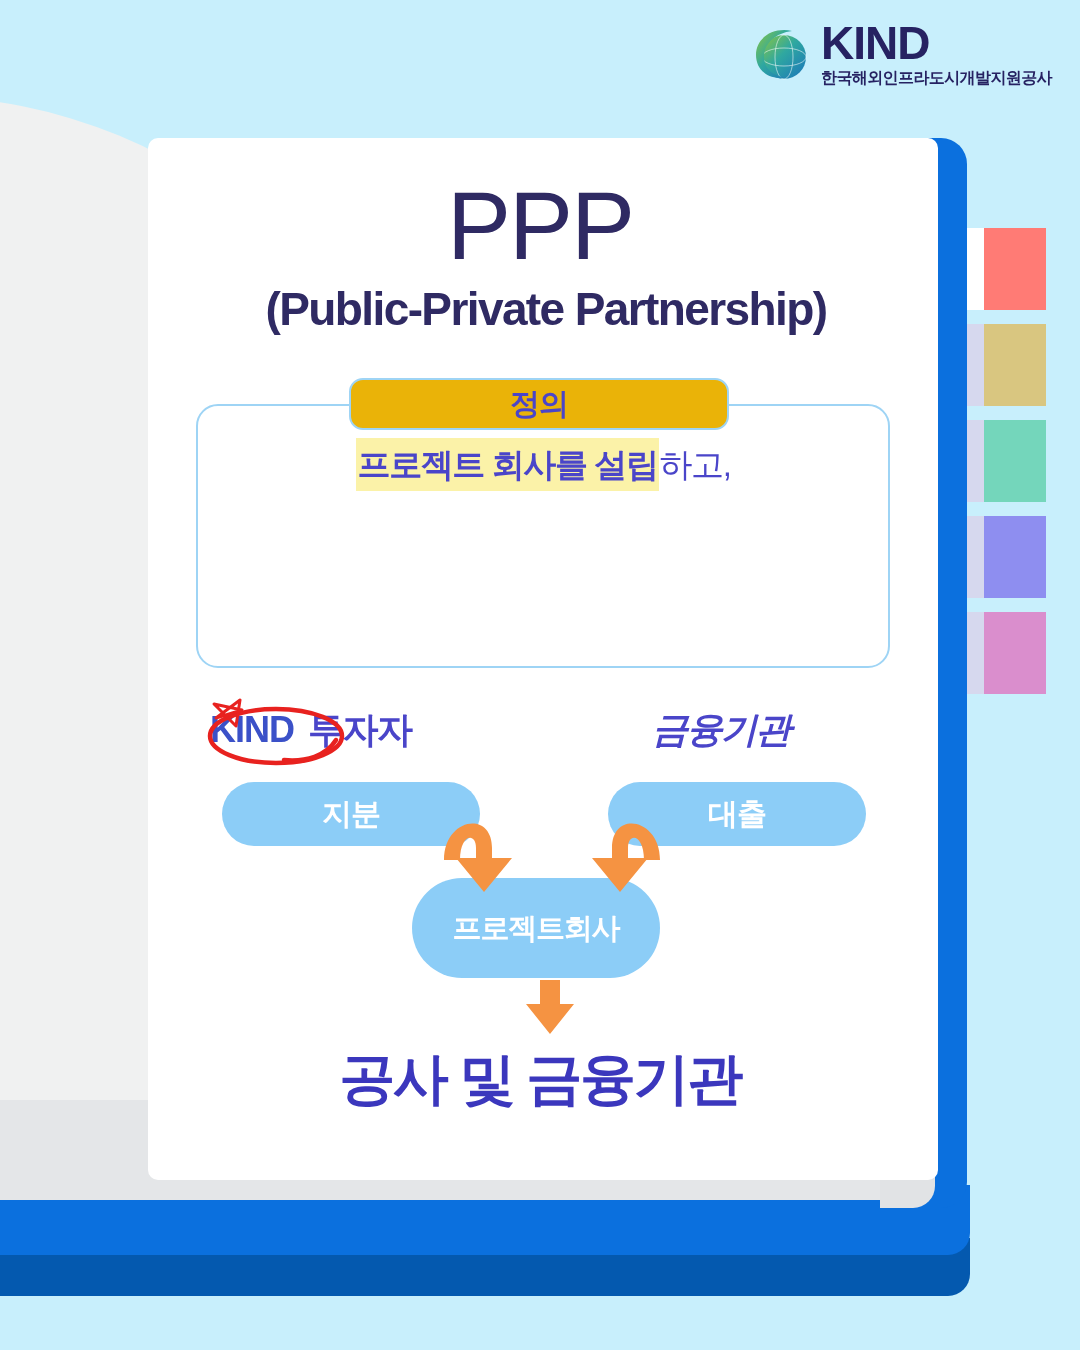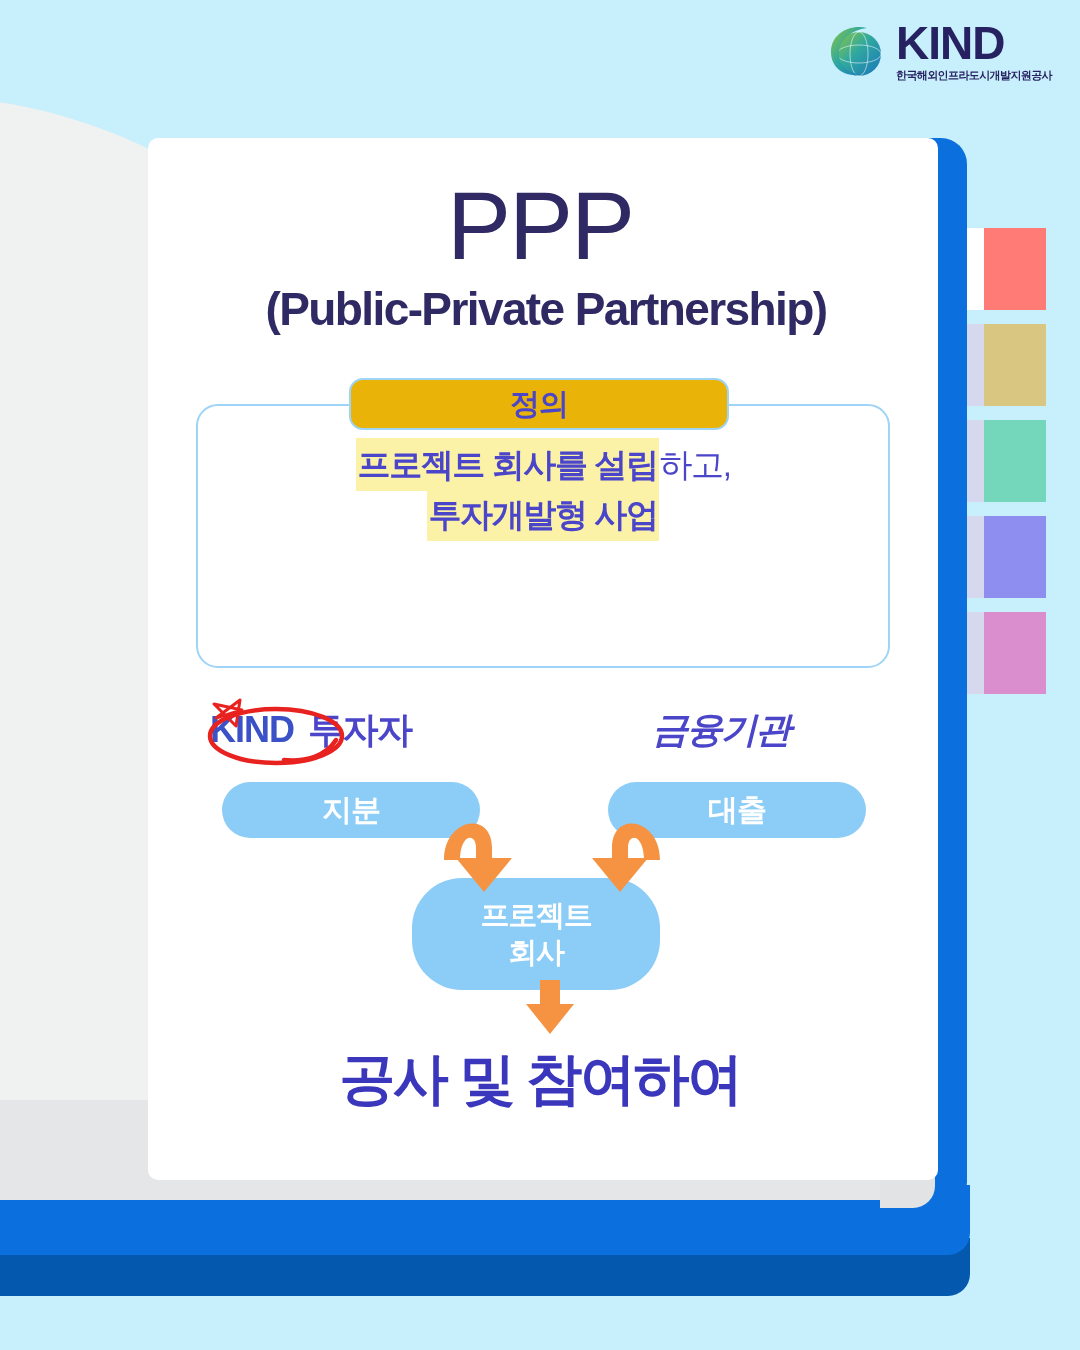--- a/index.html
+++ b/index.html
@@ -58,21 +58,21 @@
     position:absolute;right:28px;top:22px;z-index:20;
     display:flex;align-items:center;gap:9px;
   }
   #logo-mark{width:60px;height:60px;flex:0 0 auto;}
   #logo-textblock{display:flex;flex-direction:column;align-items:flex-start;}
   #logo-word{
     font-size:46px;font-weight:bold;color:#262262;letter-spacing:-1px;
     line-height:0.95;font-family:"Liberation Sans",sans-serif;
   }
   #logo-sub{
-    font-size:11px;font-weight:bold;color:#262262;letter-spacing:-0.6px;
+    font-size:16px;font-weight:bold;color:#262262;letter-spacing:-0.6px;
     margin-top:2px;white-space:nowrap;
   }
 
   
   #title-main{
     position:absolute;left:0;right:0;top:178px;text-align:center;z-index:10;
     font-size:96px;font-weight:normal;color:#2f2a63;letter-spacing:-2px;
     line-height:1;
   }
   #title-sub{
@@ -118,40 +118,40 @@
   #red-circle{
     position:absolute;left:196px;top:688px;width:170px;height:90px;z-index:13;
     pointer-events:none;
   }
   #actor-right-label{
     position:absolute;left:652px;top:706px;z-index:12;
     font-size:36px;font-weight:bold;color:#4a45c9;letter-spacing:-1.5px;font-style:italic;
   }
 
   .pill{
-    position:absolute;height:56px;background:#8ccdf7;border-radius:33px;z-index:10;
+    position:absolute;height:64px;background:#8ccdf7;border-radius:33px;z-index:10;
     display:flex;align-items:center;justify-content:center;
   }
   #pill-equity{left:222px;top:782px;width:258px;}
   #pill-loan{left:608px;top:782px;width:258px;}
   .pill-label{
     font-size:30px;font-weight:bold;color:#ffffff;letter-spacing:-1px;
   }
 
   
   .arrow-svg{position:absolute;z-index:14;}
   #arrow-left{left:438px;top:800px;}
   #arrow-right{left:566px;top:800px;}
   #arrow-down{left:520px;top:980px;}
 
   
   #project-box{
-    position:absolute;left:412px;top:878px;width:248px;height:112px;
+    position:absolute;left:412px;top:878px;width:248px;height:100px;
     background:#8ccdf7;border-radius:50px;z-index:11;
-    display:flex;flex-direction:column;align-items:center;justify-content:center;
+    display:flex;flex-direction:row;align-items:center;justify-content:center;
   }
   .project-line{
     font-size:29px;font-weight:bold;color:#ffffff;letter-spacing:-1.2px;
     line-height:1.26;
   }
 
   
   #footer-text{
     position:absolute;left:0;right:0;top:1042px;text-align:center;z-index:12;
     font-size:56px;font-weight:bold;color:#3b37bd;letter-spacing:-2.4px;
@@ -216,23 +216,20 @@
 <div id="title-sub">(Public-Private Partnership)</div>
 
 <div id="definition-panel"></div>
 <div id="definition-tab">
   <span id="definition-tab-label">정의</span>
 </div>
 <div id="definition-body">
   <div class="def-line">
     <span class="hl">프로젝트 회사를 설립</span><span>하고,</span>
   </div>
-  <div class="def-line">
-    <span class="hl">투자개발형 사업</span>
-  </div>
 </div>
 
 <div id="actor-left-label">
   <span id="kind-word">KIND</span>
   <span id="actor-left-text">투자자</span>
 </div>
 
 <svg id="red-circle" viewBox="0 0 170 90">
   <ellipse cx="80" cy="48" rx="66" ry="27" fill="none" stroke="#e8221f" stroke-width="4.5"></ellipse>
   <path d="M140 52 C130 68 110 74 88 72" fill="none" stroke="#e8221f" stroke-width="4.5" stroke-linecap="round"></path>
@@ -258,13 +255,13 @@
 
 <div id="project-box">
   <div class="project-line">프로젝트</div>
   <div class="project-line">회사</div>
 </div>
 
 <svg class="arrow-svg" id="arrow-down" width="60" height="56" viewBox="0 0 60 56">
   <path d="M20 0 L40 0 L40 24 L54 24 L30 54 L6 24 L20 24 Z" fill="#f59342"></path>
 </svg>
 
-<div id="footer-text">공사 및 참여하여</div>
+<div id="footer-text">공사 및 금융기관</div>
 
 </body></html>

